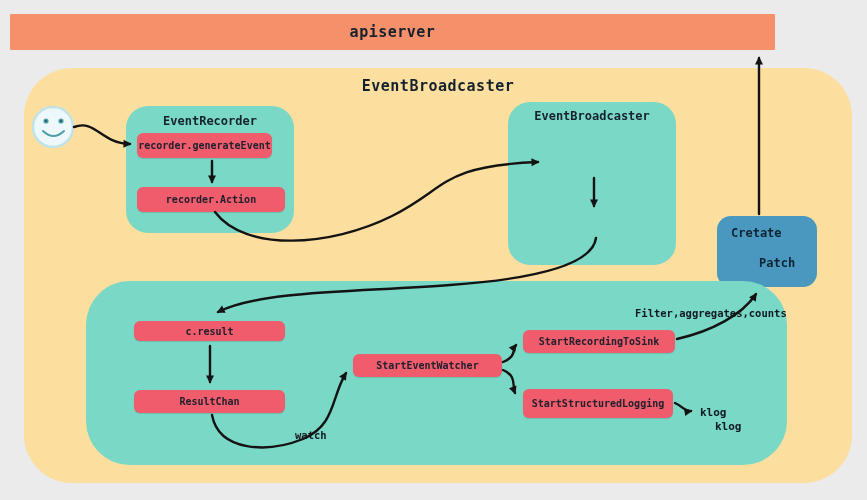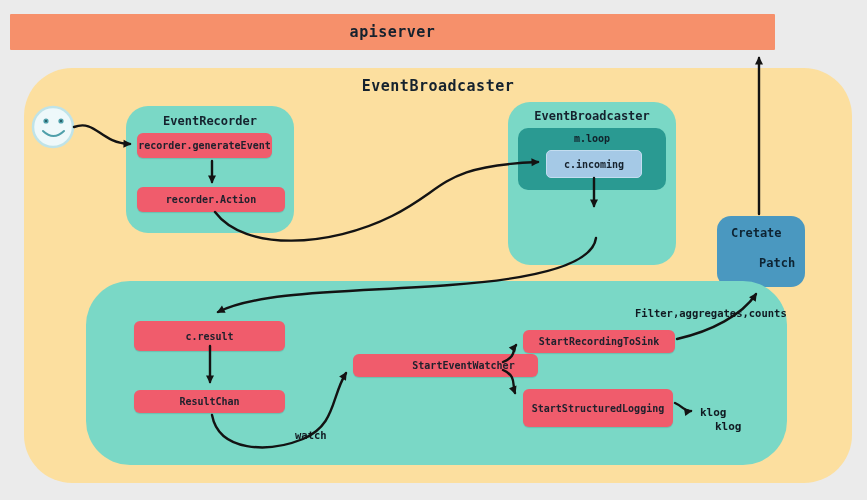--- a/index.html
+++ b/index.html
@@ -19,21 +19,21 @@
   .box-title{position:absolute;left:0;width:100%;text-align:center;font-size:12px;font-weight:bold;}
   
   .node{position:absolute;background:#f05c6c;border-radius:6px;display:flex;align-items:center;justify-content:center;
     font-size:10px;font-weight:bold;color:#20212d;box-shadow:0 1px 1px rgba(0,0,0,.12);}
   #recorder-box{left:126px;top:106px;width:168px;height:127px;}
   #broadcaster-box{left:508px;top:102px;width:168px;height:163px;}
   #mloop-box{left:10px;top:26px;width:148px;height:62px;background:#2a9a92;border-radius:10px;position:absolute;}
   #mloop-label{position:absolute;left:0;top:5px;width:100%;text-align:center;font-size:10px;font-weight:bold;color:#10222b;}
   #c-incoming{position:absolute;left:28px;top:22px;width:94px;height:26px;background:#a5c9e6;border:1px solid #c4ddf0;
     border-radius:5px;display:flex;align-items:center;justify-content:center;font-size:10px;font-weight:bold;color:#16222d;}
-  #patch-box{left:717px;top:216px;width:88px;height:71px;background:#4a98c0;border-radius:14px;
+  #patch-box{left:717px;top:216px;width:100px;height:71px;background:#4a98c0;border-radius:14px;
     font-size:12px;font-weight:bold;color:#0e2433;}
   #patch-box .pline{position:absolute;left:14px;}
   #pipeline-box{left:86px;top:281px;width:701px;height:184px;background:#7ad8c6;border-radius:44px;}
   .small-label{position:absolute;font-size:10.5px;font-weight:bold;color:#111a22;white-space:nowrap;}
   #arrows{position:absolute;left:0;top:0;width:867px;height:500px;pointer-events:none;z-index:10;}
 </style>
 </head>
 <body>
 
 <div id="stage">
@@ -50,47 +50,41 @@
     <div class="node" style="left:11px;top:27px;width:135px;height:25px;">
       <span>recorder.generateEvent</span>
     </div>
     <div class="node" style="left:11px;top:81px;width:148px;height:25px;">
       <span>recorder.Action</span>
     </div>
   </div>
 
   <div class="abs teal-box" id="broadcaster-box">
     <div class="box-title" style="top:7px;">EventBroadcaster</div>
-    <div id="mloop-box">
-      <div id="mloop-label">m.loop</div>
-      <div id="c-incoming">
-        <span>c.incoming</span>
-      </div>
-    </div>
   </div>
 
   <div class="abs" id="patch-box">
     <span class="pline" style="top:10px;">Cretate</span>
     <span class="pline" style="top:40px;margin-left:28px;">Patch</span>
   </div>
 
   <div class="abs" id="pipeline-box">
-    <div class="node" style="left:48px;top:40px;width:151px;height:30px;">
+    <div class="node" style="left:48px;top:40px;width:151px;height:20px;">
       <span>c.result</span>
     </div>
     <div class="node" style="left:48px;top:109px;width:151px;height:23px;align-items:center;">
       <span>ResultChan</span>
     </div>
-    <div class="node" style="left:267px;top:73px;width:149px;height:23px;padding-left:36px;">
+    <div class="node" style="left:267px;top:73px;width:149px;height:23px;">
       <span>StartEventWatcher</span>
     </div>
     <div class="node" style="left:437px;top:49px;width:152px;height:23px;">
       <span>StartRecordingToSink</span>
     </div>
-    <div class="node" style="left:437px;top:108px;width:150px;height:38px;">
+    <div class="node" style="left:437px;top:108px;width:150px;height:29px;">
       <span>StartStructuredLogging</span>
     </div>
   </div>
 
   <div class="small-label" style="left:635px;top:307px;">Filter,aggregates,counts</div>
   <div class="small-label" style="left:295px;top:429px;">watch</div>
   <div class="small-label" style="left:700px;top:406px;font-size:11px;">klog</div>
   <div class="small-label" style="left:715px;top:420px;font-size:11px;">klog</div>
 
   <svg id="arrows" viewBox="0 0 867 500" xmlns="http://www.w3.org/2000/svg">

